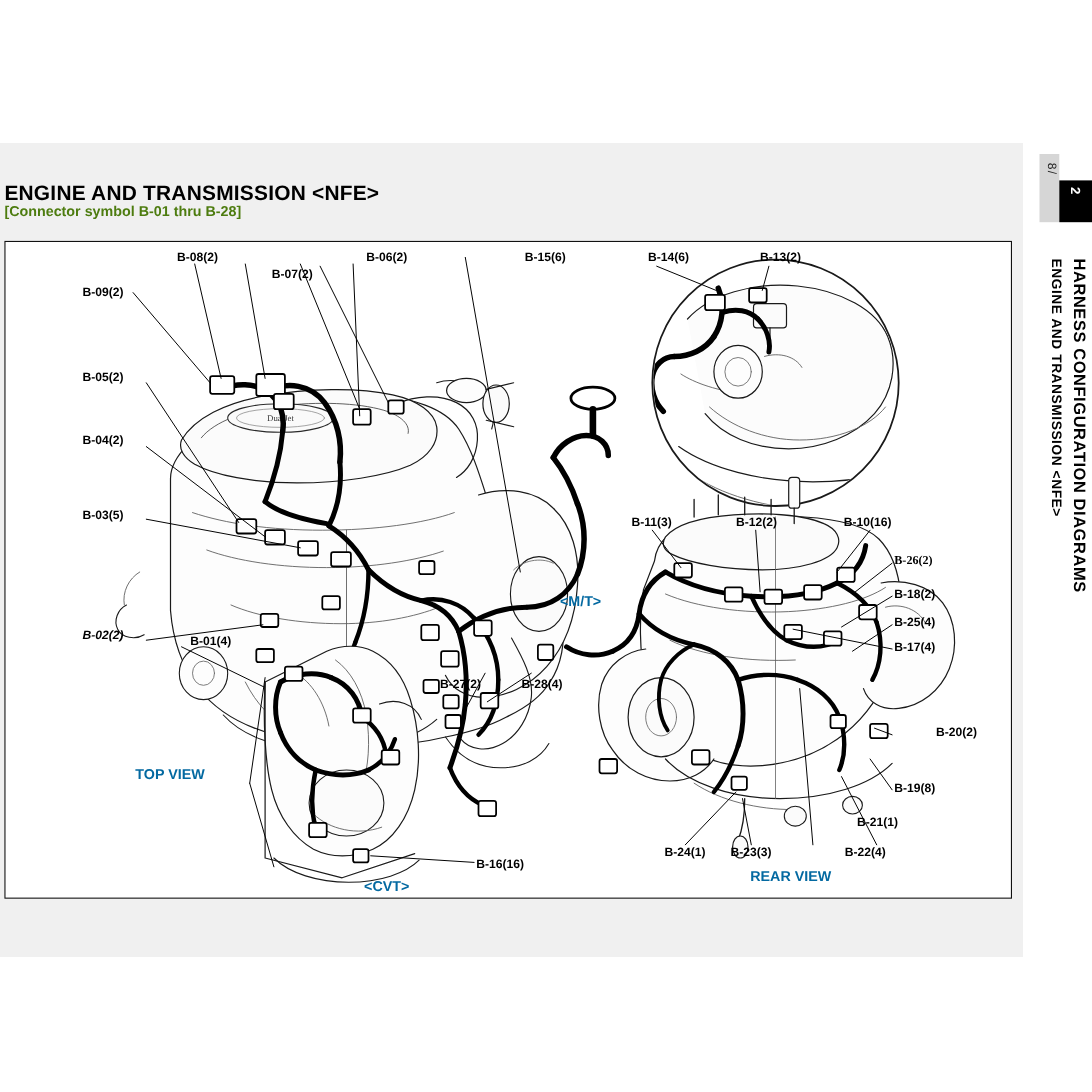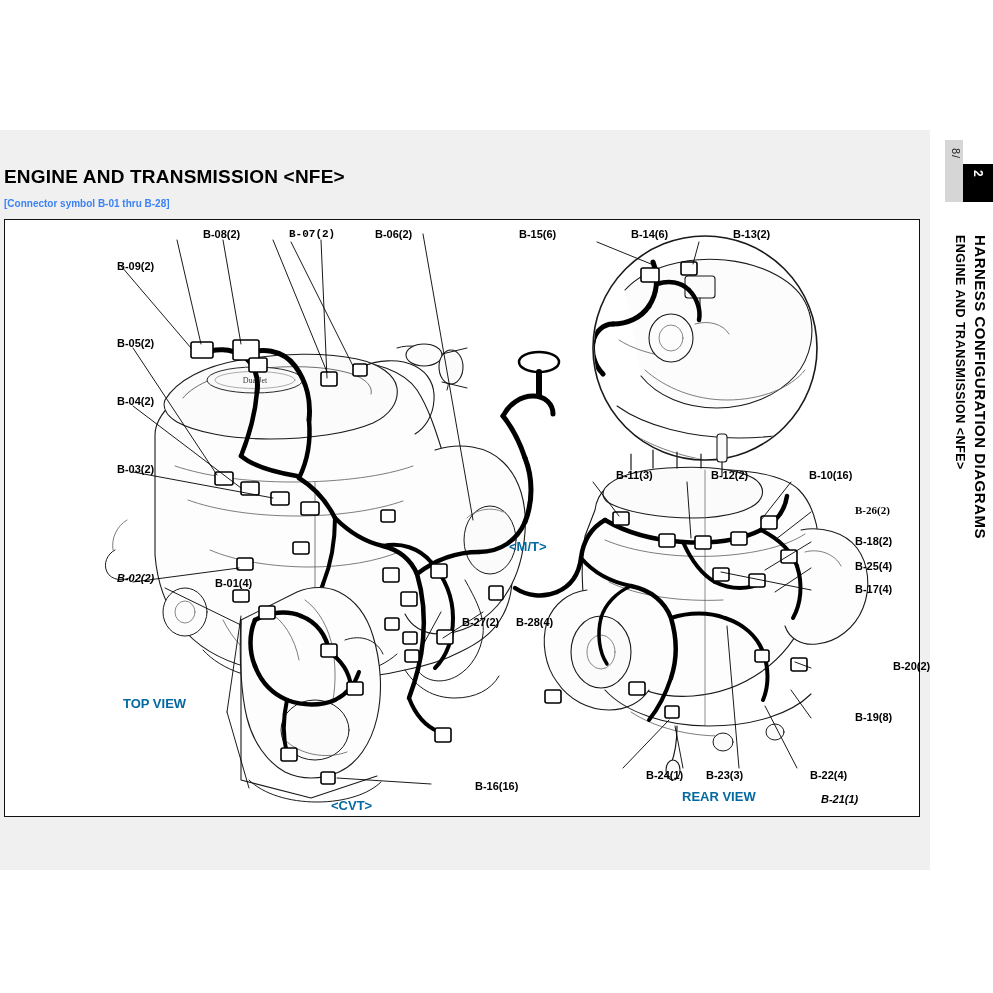--- a/index.html
+++ b/index.html
@@ -113,24 +113,24 @@
     top: 166px;
     font-size: 19px;
     font-weight: bold;
     letter-spacing: 0.2px;
     color: #000;
     white-space: nowrap;
   }
   .doc-subtitle {
     position: absolute;
     left: 4px;
-    top: 198px;
-    font-size: 10px;
-    font-weight: bold;
-    color: #3b82f6;
+    top: 184px;
+    font-size: 13px;
+    font-weight: bold;
+    color: #4d7c0f;
     white-space: nowrap;
   }
   
   .frame {
     position: absolute;
     left: 4px;
     top: 219px;
     width: 916px;
     height: 598px;
     border: 1px solid #111;
@@ -144,21 +144,20 @@
     width: 916px;
     height: 598px;
   }
   .lbl {
     position: absolute;
     font-size: 11px;
     font-weight: bold;
     color: #000;
     white-space: nowrap;
     font-family: "Liberation Sans", sans-serif;
-    margin-left: 42px;
   }
   .viewlbl {
     position: absolute;
     font-size: 13px;
     font-weight: bold;
     color: #0369a1;
     white-space: nowrap;
   }
 </style>
 </head>
@@ -464,45 +463,45 @@
           <path d="M222 492 L236 396"></path>
           <path d="M222 492 L244 568"></path>
         </g>
 
       </g>
     </svg>
 
     <div class="lbl" style="left:70px;  top:40px;">B-09(2)</div>
     <div class="lbl" style="left:70px;  top:117px;">B-05(2)</div>
     <div class="lbl" style="left:70px;  top:175px;">B-04(2)</div>
-    <div class="lbl" style="left:70px;  top:243px;">B-03(2)</div>
+    <div class="lbl" style="left:70px;  top:243px;">B-03(5)</div>
     <div class="lbl" style="left:70px;  top:352px;font-style:italic;">B-02(2)</div>
     <div class="lbl" style="left:168px; top:357px;">B-01(4)</div>
     <div class="lbl" style="left:156px; top:8px;">B-08(2)</div>
-    <div class="lbl" style="left:242px; top:8px;font-family:Liberation Mono, monospace;">B-07(2)</div>
+    <div class="lbl" style="left:242px; top:24px;">B-07(2)</div>
     <div class="lbl" style="left:328px; top:8px;">B-06(2)</div>
     <div class="lbl" style="left:472px; top:8px;">B-15(6)</div>
     <div class="lbl" style="left:584px; top:8px;">B-14(6)</div>
     <div class="lbl" style="left:686px; top:8px;">B-13(2)</div>
-    <div class="lbl" style="left:395px; top:396px;padding-left:20px;">B-27(2)</div>
+    <div class="lbl" style="left:395px; top:396px;">B-27(2)</div>
     <div class="lbl" style="left:469px; top:396px;">B-28(4)</div>
     <div class="lbl" style="left:428px; top:560px;">B-16(16)</div>
     <div class="lbl" style="left:569px; top:249px;">B-11(3)</div>
     <div class="lbl" style="left:664px; top:249px;">B-12(2)</div>
     <div class="lbl" style="left:762px; top:249px;">B-10(16)</div>
     <div class="lbl" style="left:808px; top:284px;font-family:Liberation Serif, serif;">B-26(2)</div>
     <div class="lbl" style="left:808px; top:315px;">B-18(2)</div>
     <div class="lbl" style="left:808px; top:340px;">B-25(4)</div>
     <div class="lbl" style="left:808px; top:363px;">B-17(4)</div>
     <div class="lbl" style="left:808px; top:440px;padding-left:38px;">B-20(2)</div>
     <div class="lbl" style="left:808px; top:491px;">B-19(8)</div>
     <div class="lbl" style="left:599px; top:549px;">B-24(1)</div>
     <div class="lbl" style="left:659px; top:549px;">B-23(3)</div>
     <div class="lbl" style="left:716px; top:549px;padding-left:47px;">B-22(4)</div>
-    <div class="lbl" style="left:774px; top:573px;font-style:italic;">B-21(1)</div>
+    <div class="lbl" style="left:774px; top:522px;">B-21(1)</div>
 
     <div class="viewlbl" style="left:118px; top:476px;">TOP VIEW</div>
     <div class="viewlbl" style="left:504px; top:319px;">&lt;M/T&gt;</div>
     <div class="viewlbl" style="left:326px; top:578px;">&lt;CVT&gt;</div>
     <div class="viewlbl" style="left:677px; top:569px;">REAR VIEW</div>
   </div>
 
 </div>
 
 </body></html>

